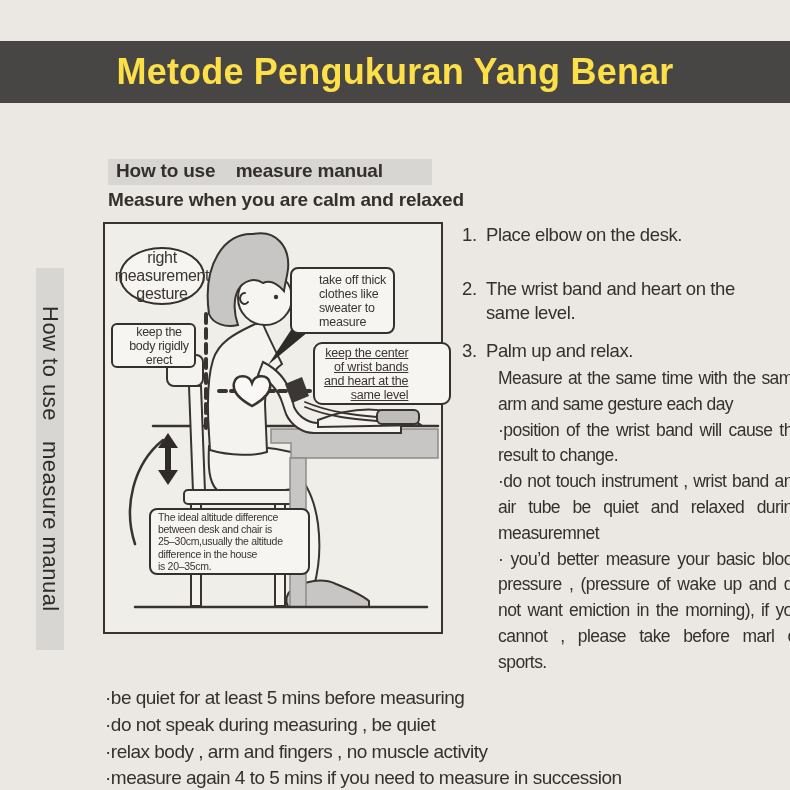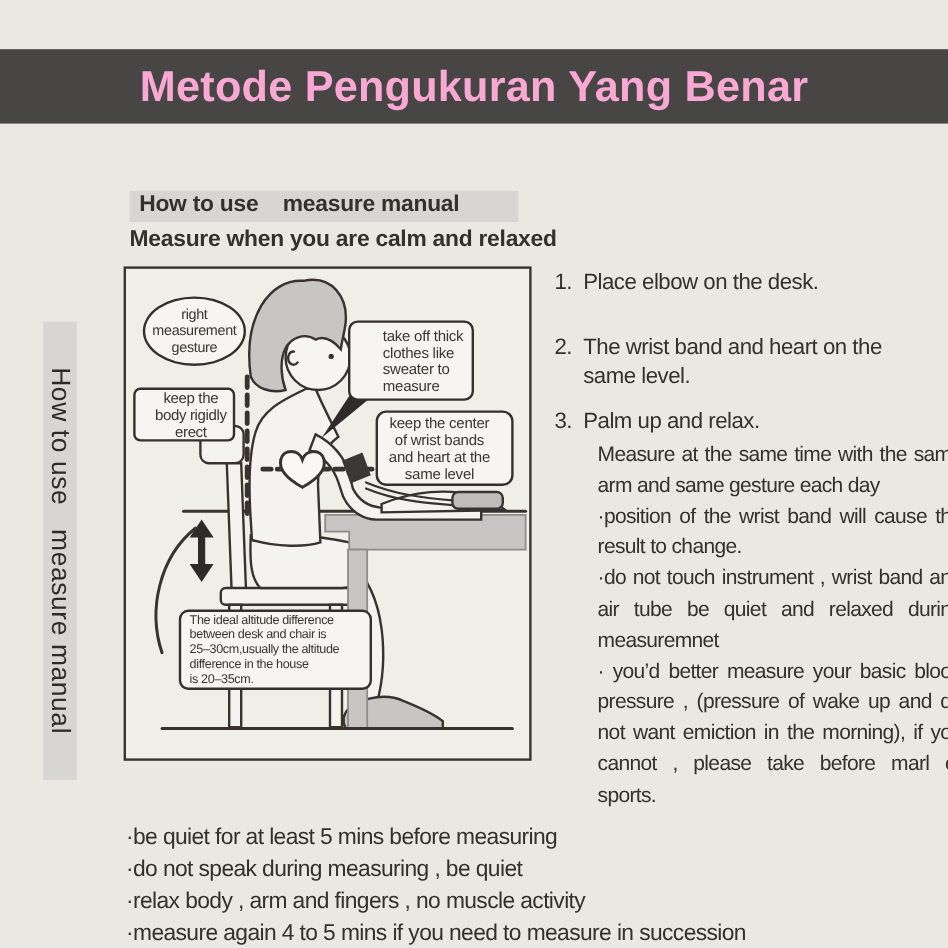--- a/index.html
+++ b/index.html
@@ -2,43 +2,43 @@
 <html><head>
 <meta charset="utf-8">
 <style>
   * { margin:0; padding:0; box-sizing:border-box; }
   html,body { width:790px; height:790px; }
   body { font-family:"Liberation Sans", sans-serif; }
   .canvas { position:relative; width:790px; height:790px; background:#ebe8e3; overflow:hidden; color:#35302c; }
 
   .title-bar { position:absolute; left:0; top:41px; width:790px; height:62px; background:#484645;
     display:flex; align-items:center; justify-content:center; }
-  .title-bar span { color:#f9a8d4; font-size:36px; font-weight:700; letter-spacing:0.2px; }
+  .title-bar span { color:#fde047; font-size:36px; font-weight:700; letter-spacing:0.2px; }
 
   .v-strip { position:absolute; left:36px; top:268px; width:28px; height:382px; background:#d7d6d3;
     display:flex; align-items:center; justify-content:center; }
   .v-strip span { writing-mode:vertical-rl; white-space:pre; font-size:22px; color:#2f2b28; letter-spacing:0.5px; }
 
   .heading { position:absolute; left:108px; top:159px; }
   .heading span { display:inline-block; background:#d7d6d3; padding:1px 14px 3px 8px; min-width:324px;
     font-size:19px; font-weight:700; white-space:pre; letter-spacing:-0.2px; }
   .subheading { position:absolute; left:108px; top:189px; font-size:19px; font-weight:700; letter-spacing:-0.2px; }
 
   .illu { position:absolute; left:103px; top:222px; width:340px; height:412px;
     border:2.5px solid #38332f; background:#f0eee9; }
   .illu svg { position:absolute; left:0; top:0; }
 
   .callout { position:absolute; background:#f7f5f1; border:2px solid #34302d; color:#3a3530;
     white-space:pre; line-height:1.12; display:flex; align-items:center; justify-content:center; text-align:center; }
-  .co-ellipse { left:14px; top:23px; width:86px; height:58px; border-radius:50%; font-size:12px; letter-spacing:-0.3px; }
+  .co-ellipse { left:14px; top:23px; width:86px; height:58px; border-radius:50%; font-size:16px; letter-spacing:-0.3px; }
   .co-posture { left:6px; top:99px; width:85px; height:45px; border-radius:6px; font-size:12.5px; letter-spacing:-0.3px;padding-left:11px; }
   .co-clothes { left:185px; top:43px; width:105px; height:67px; border-radius:8px; font-size:12.5px;
     text-align:left; justify-content:flex-start; padding-left:27px; letter-spacing:-0.2px; }
-  .co-wrist { left:208px; top:118px; width:115px; height:63px; border-radius:9px; font-size:12.5px;
-    text-align:center; justify-content:flex-start; padding-left:9px; letter-spacing:-0.2px; }
+  .co-wrist { left:208px; top:118px; width:138px; height:63px; border-radius:9px; font-size:12.5px;
+    text-align:right; justify-content:flex-start; padding-left:9px; letter-spacing:-0.2px;text-decoration:underline; }
   .co-altitude { left:44px; top:284px; width:161px; height:67px; border-radius:8px; border-width:2.5px;
     font-size:10.5px; text-align:left; justify-content:flex-start; padding-left:7px; letter-spacing:-0.3px; line-height:1.15; }
 
   .right-col { position:absolute; left:462px; top:222px; width:304px; }
   .step { position:absolute; display:flex; font-size:18.5px; letter-spacing:-0.4px; line-height:24px; }
   .step .num { width:24px; flex:none; }
   .step-1 { top:1px; } .step-2 { top:55px; } .step-3 { top:117px; }
   .notes { position:absolute; top:144px; width:304px;margin-left:36px; }
   .notes p { font-size:17.5px; letter-spacing:-0.55px; line-height:25.8px; text-align:justify; }
 

